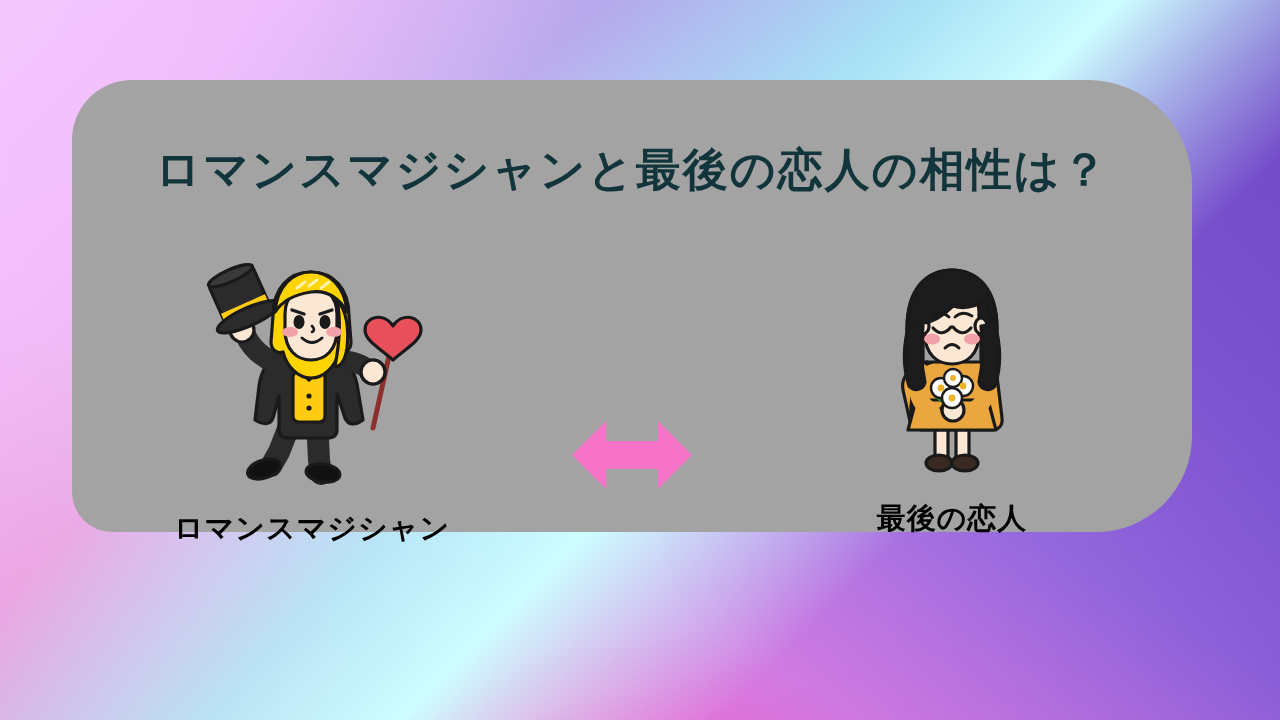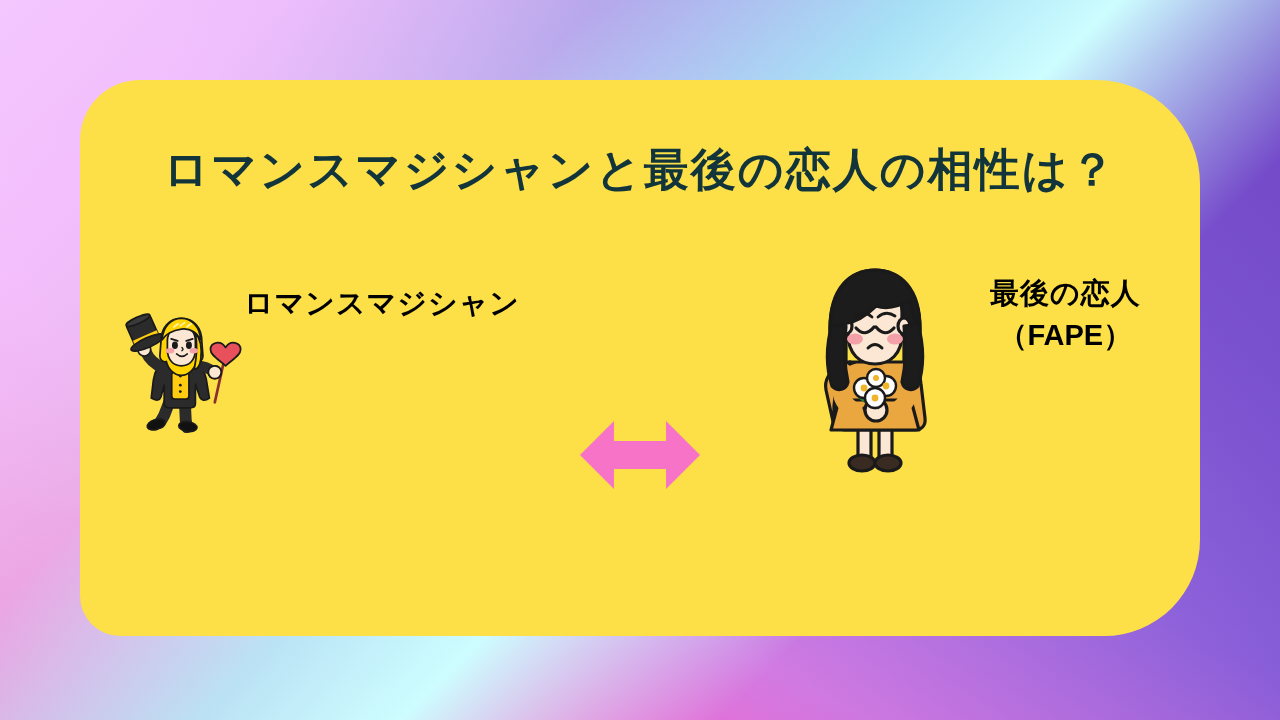--- a/index.html
+++ b/index.html
@@ -39,25 +39,25 @@
         rgba(245,130,225,0.55) 33%,
         rgba(160,120,230,0.35) 52%,
         rgba(120,80,205,0.75) 74%,
         rgba(112,70,198,1) 100%),
       linear-gradient(90deg, #ff7ad0 0%, #b07ae8 50%, #7b4fd0 100%);
   }
 
   
   #card {
     position: absolute;
-    left: 80px;
+    left: 72px;
     top: 80px;
     width: 1120px;
-    height: 556px;
-    background: #fde047;
+    height: 452px;
+    background: #a3a3a3;
     border-top-left-radius: 60px;
     border-top-right-radius: 104px;
     border-bottom-left-radius: 40px;
     border-bottom-right-radius: 96px;
   }
 
   
   #title {
     position: absolute;
     left: 0;
@@ -81,22 +81,22 @@
     height: 360px;
     display: flex;
     align-items: flex-start;
     justify-content: space-between;
     padding: 0 40px;
     box-sizing: border-box;
   }
   .figure-col {
     width: 400px;
     display: flex;
-    flex-direction: row;
-    align-items: flex-start;
+    flex-direction: column;
+    align-items: center;
   }
   .art {
     width: 230px;
     height: 225px;
     position: relative;
   }
   .art svg { display: block; width: 100%; height: 100%; }
 
   .fig-label {
     text-align: center;
@@ -293,19 +293,18 @@
               <path d="M108 88 q7 -7 14 0" fill="none" stroke-width="3"></path>
 
               <ellipse cx="95" cy="79" rx="8" ry="5.5" fill="#f4a0a8" stroke="none"></ellipse>
               <ellipse cx="135" cy="79" rx="8" ry="5.5" fill="#f4a0a8" stroke="none"></ellipse>
             </g>
           </svg>
         </div>
 
         <div class="fig-label">
           <div>最後の恋人</div>
-          <div class="code">（FAPE）</div>
         </div>
       </div>
 
     </div>
   </div>
 </div>
 
 </body></html>

